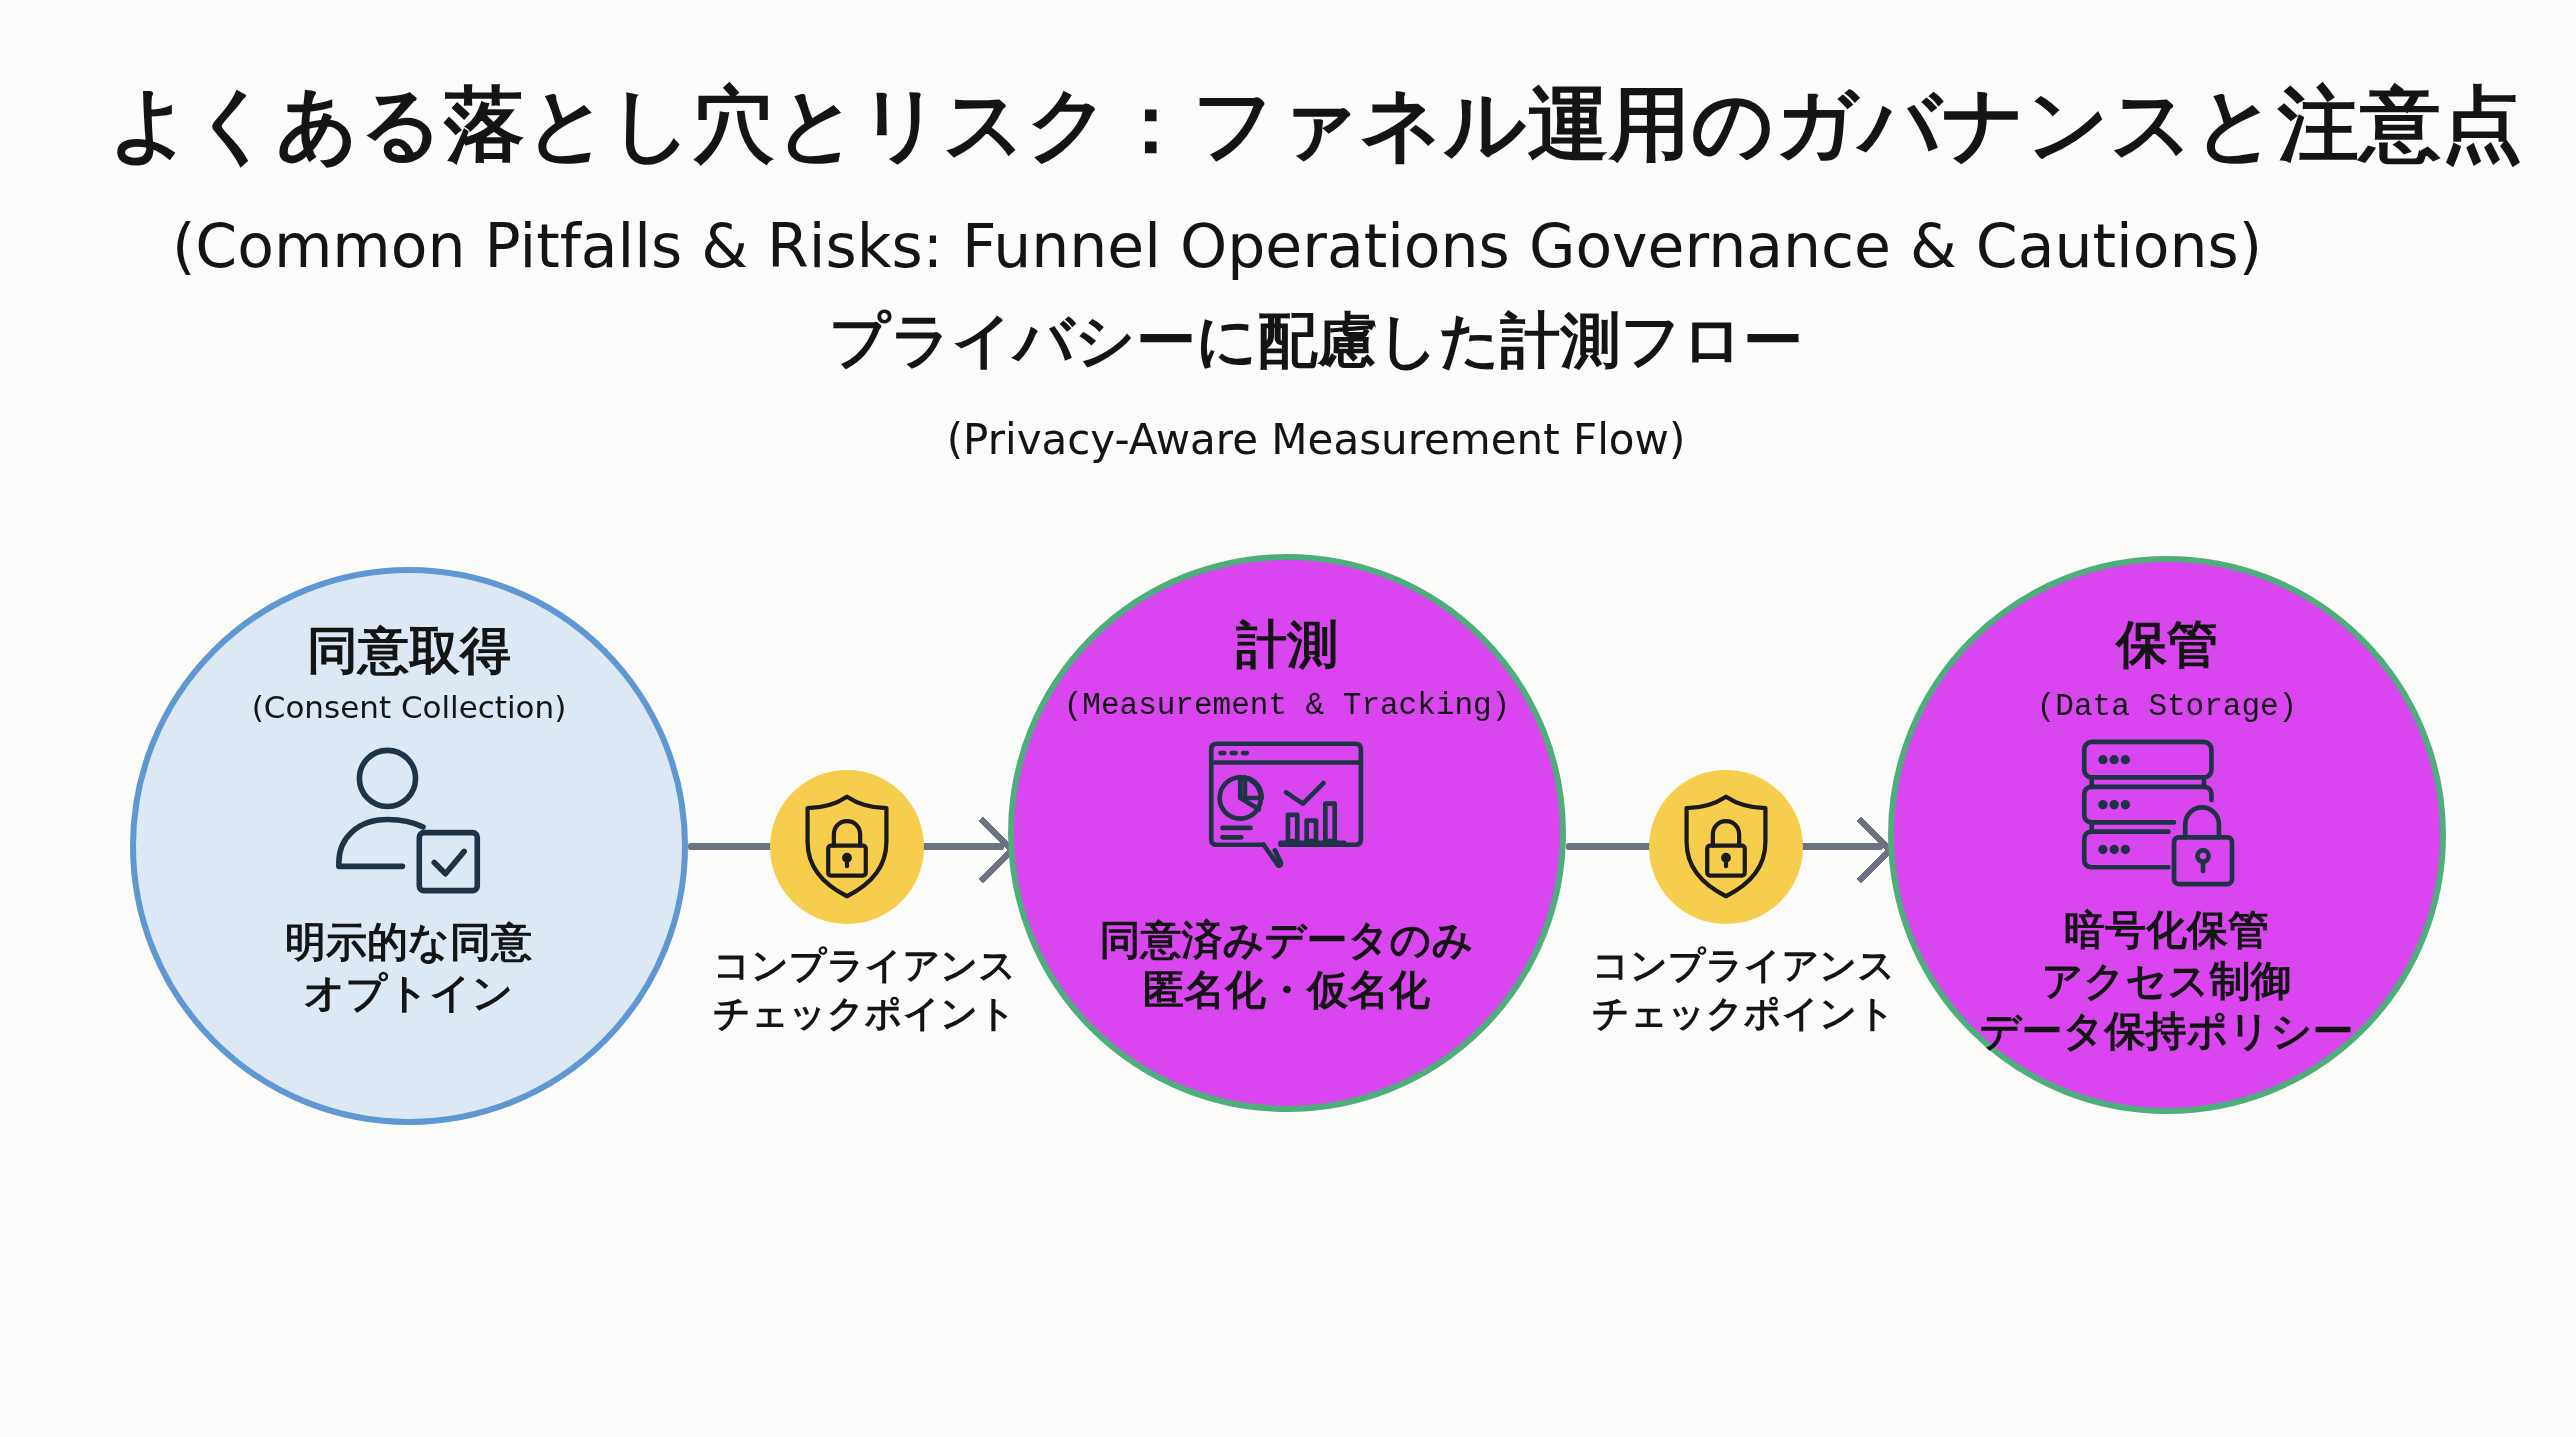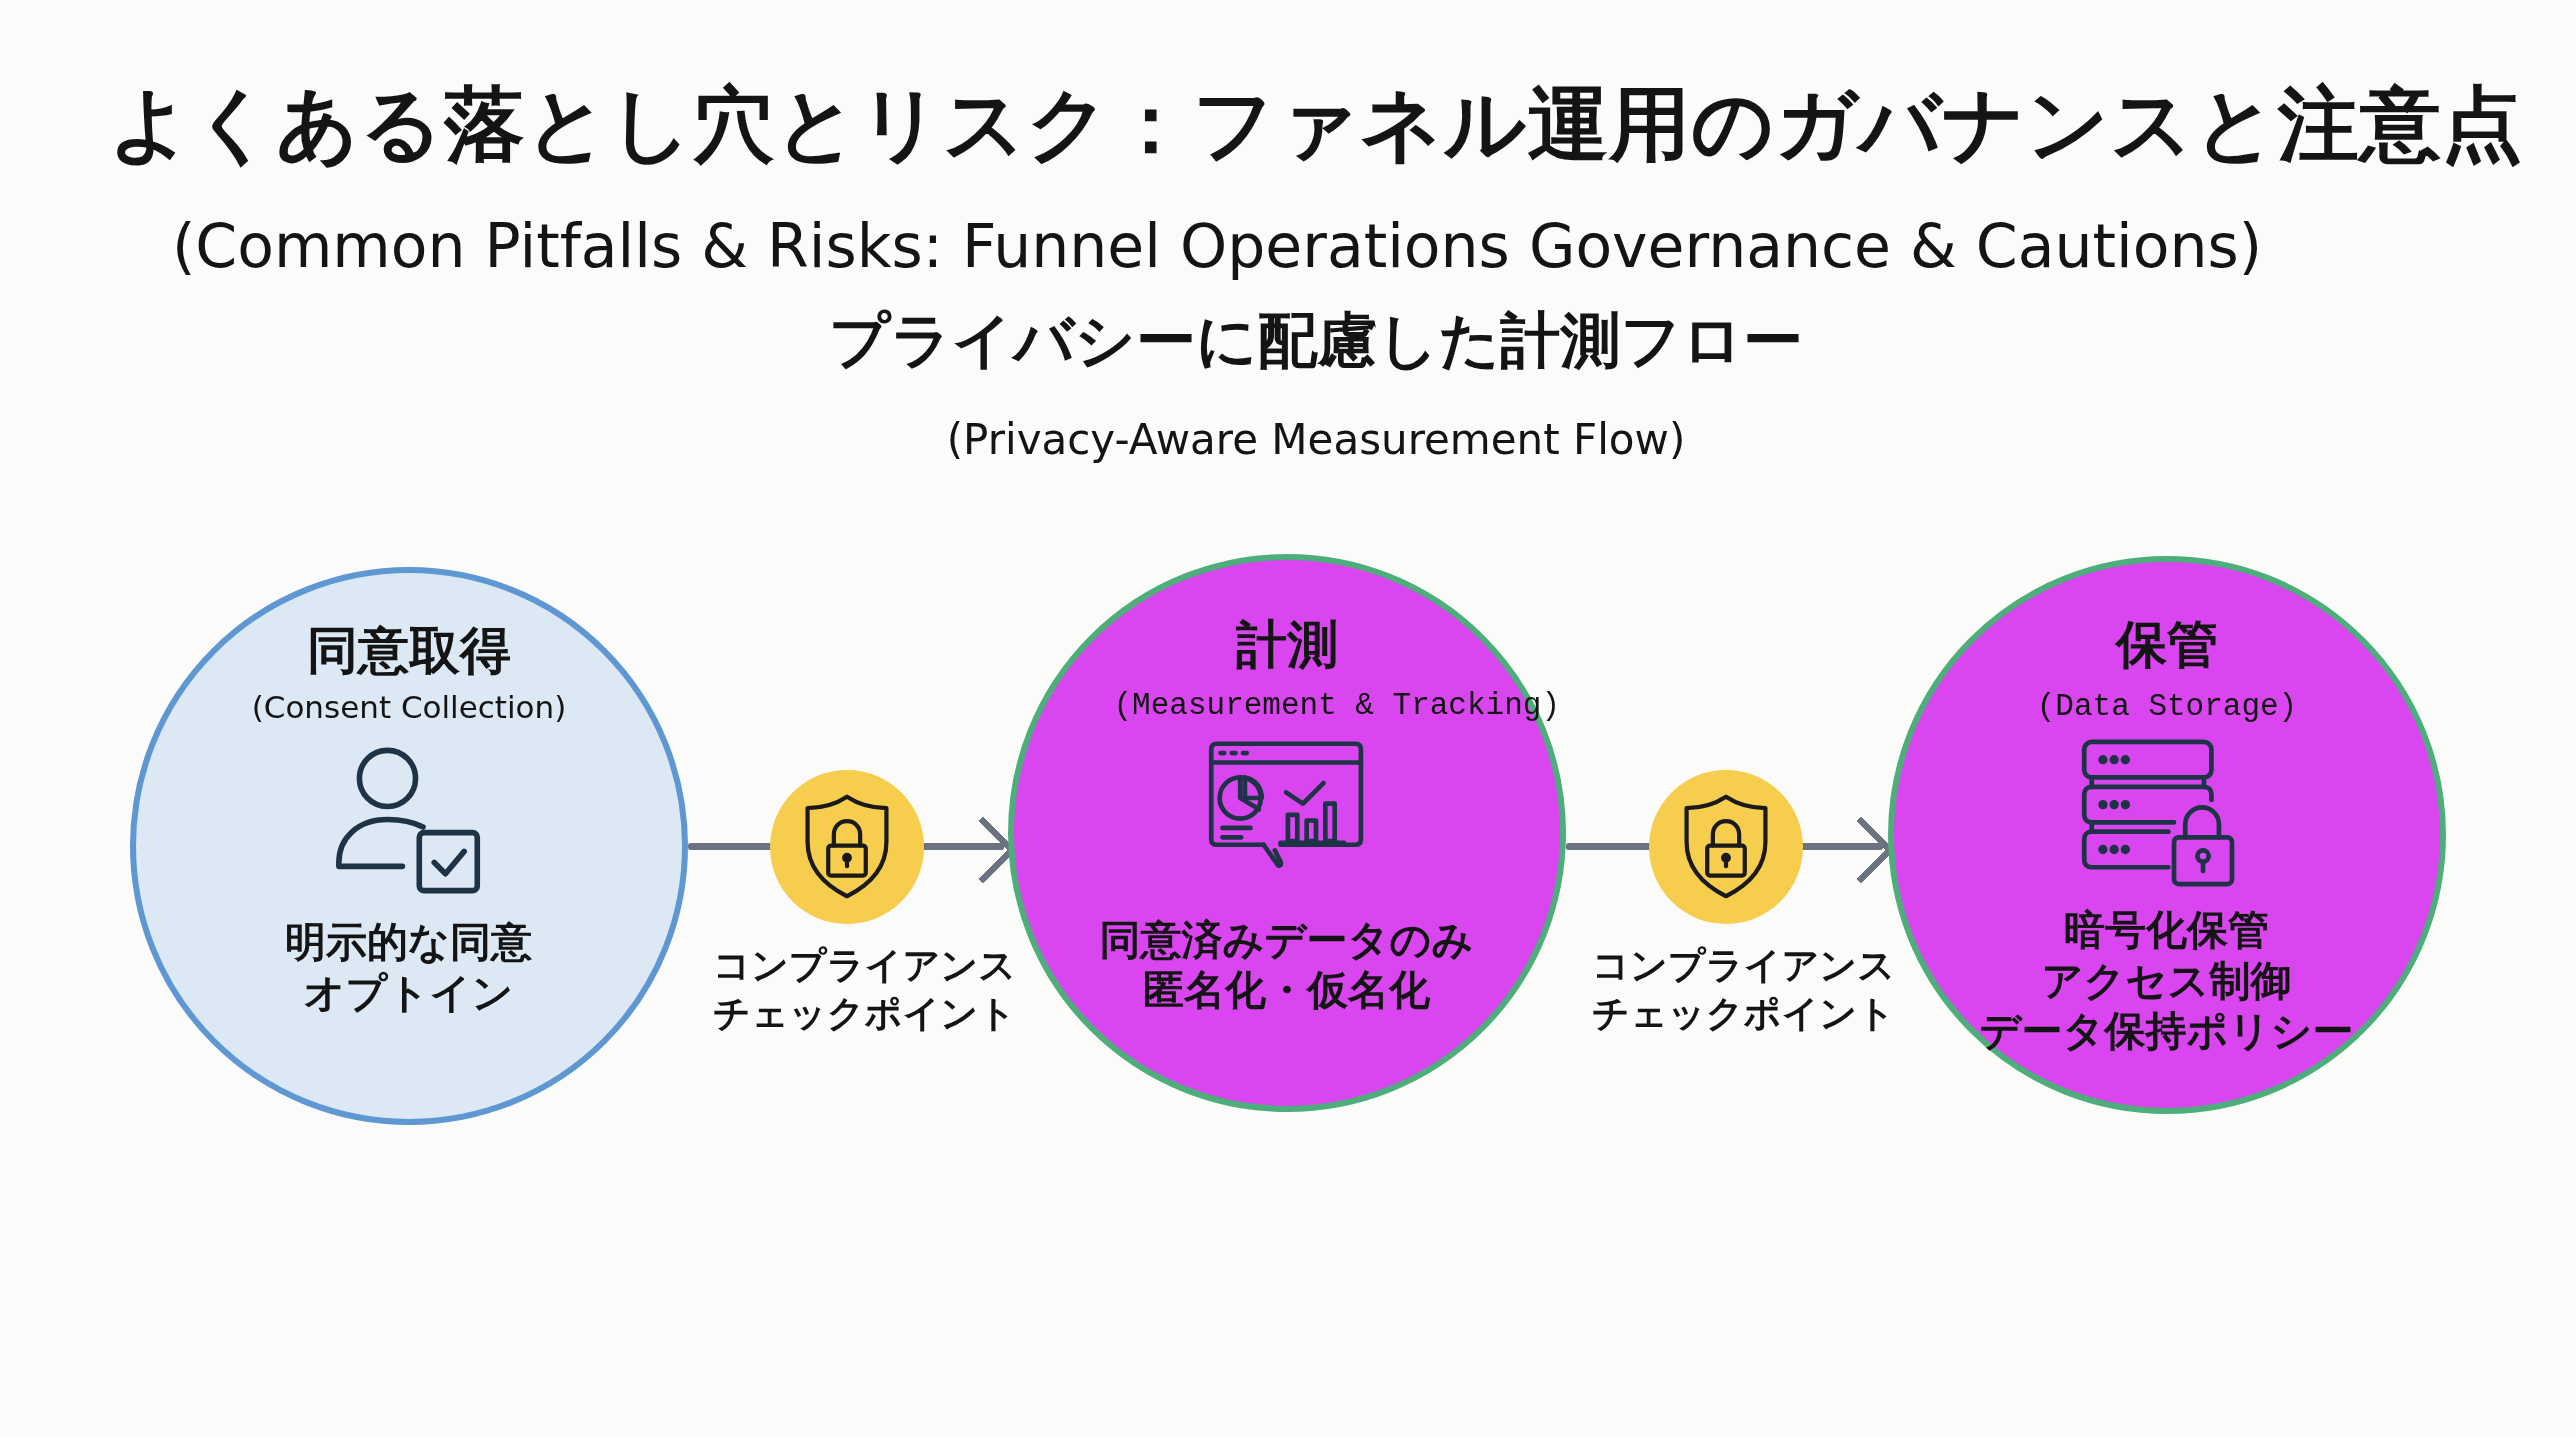--- a/index.html
+++ b/index.html
@@ -68,21 +68,21 @@
     <rect x="30" y="56" width="40" height="32" rx="3"></rect>
     <circle cx="50" cy="69" r="3" fill="#1a1a1a"></circle>
     <path d="M50 72 L 50 78"></path>
   </svg>
 </div>
 <div class="checkpoint-label" style="left:679px; top:942px;">コンプライアンス</div>
 <div class="checkpoint-label" style="left:679px; top:990px;">チェックポイント</div>
 
 <div class="stage green" style="left:1008px; top:554px;">
   <div class="stage-title" style="top:56px;">計測</div>
-  <div class="stage-sub" style="top:125px;text-align:right;">(Measurement &amp; Tracking)</div>
+  <div class="stage-sub" style="top:125px;">(Measurement &amp; Tracking)</div>
   <div class="stage-icon" style="top:180px;">
     <svg width="159" height="131" viewBox="0 0 170 140" fill="none" stroke="#1f3347" stroke-width="5" stroke-linecap="round" stroke-linejoin="round">
       <path d="M60 112 L 10 112 C 6 112 4 110 4 106 L 4 10 C 4 6 6 4 10 4 L 158 4 C 162 4 164 6 164 10 L 164 106 C 164 110 162 112 158 112 L 78 112"></path>
       <line x1="4" y1="24" x2="164" y2="24"></line>
       <line x1="14" y1="14" x2="18" y2="14"></line>
       <line x1="26" y1="14" x2="30" y2="14"></line>
       <line x1="38" y1="14" x2="42" y2="14"></line>
       <circle cx="35" cy="62" r="22"></circle>
       <path d="M35 40 L 35 62 L 55 74"></path>
       <path d="M40 40 C 52 42 58 52 58 62 L 40 62 Z"></path>

